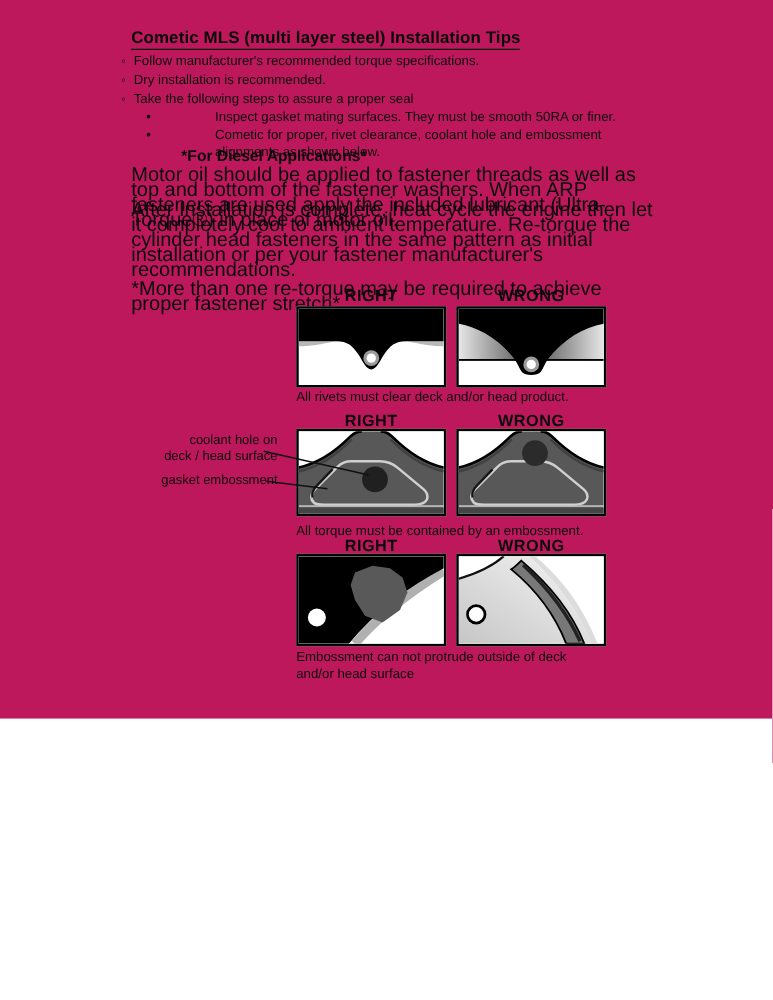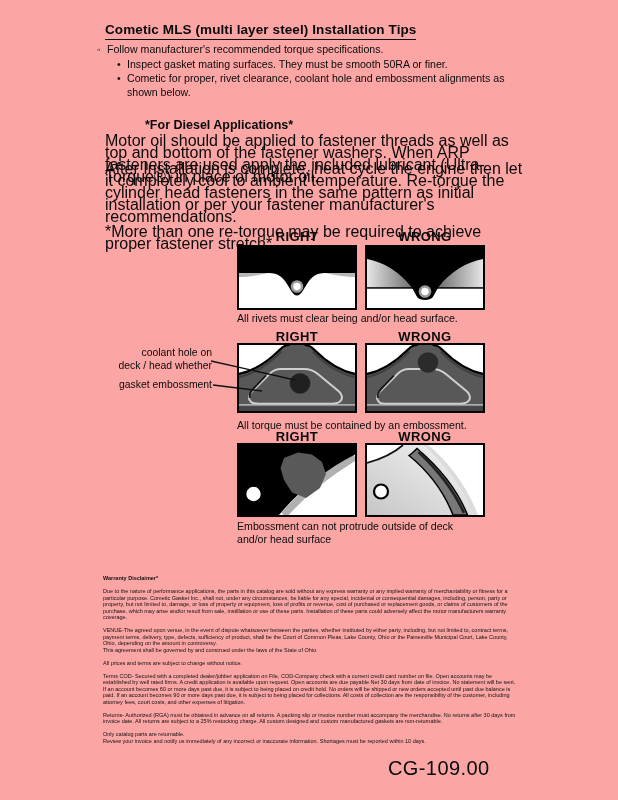--- a/index.html
+++ b/index.html
@@ -1,40 +1,40 @@
 <!DOCTYPE html>
 <html><head>
 <meta charset="utf-8">
 <style>
   html,body{margin:0;padding:0;background:#ffffff;}
-  .page{position:relative;width:618px;height:800px;background:#fca5a5;overflow:hidden;
+  .page{position:relative;width:618px;height:575px;background:#be185d;overflow:hidden;
         font-family:"Liberation Sans", sans-serif;color:#0a0a0a;}
 
   .title{position:absolute;left:105px;top:22px;font-size:13.5px;font-weight:bold;
          border-bottom:1.6px solid #0a0a0a;padding-bottom:2px;letter-spacing:.1px;}
 
   .bullets{position:absolute;left:97px;top:42px;width:430px;font-size:10.6px;line-height:14px;}
   .b-row{display:flex;}
   .b-row .mark{width:10px;flex:0 0 10px;text-align:left;}
   .b-row.lvl1 .mark::before{content:"◦";font-size:10px;}
-  .b-row.lvl2{margin-left:20px;}
+  .b-row.lvl2{margin-left:20px;gap:45px;}
   .b-row.lvl2 .mark::before{content:"•";}
 
   .diesel-head{position:absolute;left:105px;top:118px;font-size:12.5px;font-weight:bold;margin-left:40px;}
   .dp{position:absolute;left:105px;width:424px;font-size:16px;line-height:12px;}
   .dp1{top:135px;} .dp2{top:163px;} .dp3{top:206px;margin-top:20px;}
 
   .dg-label{position:absolute;width:120px;text-align:center;font-size:13px;font-weight:bold;
             letter-spacing:.4px;}
   .dg-box{position:absolute;width:120px;height:65px;border:2px solid #000;box-sizing:border-box;
           background:#fff;}
   .dg-box svg{display:block;}
   .caption{position:absolute;font-size:10.6px;line-height:13px;}
 
-  .ann{position:absolute;left:98px;width:114px;text-align:right;font-size:10.4px;line-height:13px;}
+  .ann{position:absolute;left:108px;width:114px;text-align:right;font-size:10.4px;line-height:13px;}
   .ann1{top:346px;} .ann2{top:378px;}
   .leaders{position:absolute;left:95px;top:340px;width:270px;height:70px;pointer-events:none;z-index:6;}
 
   .legal{position:absolute;left:103px;top:575px;width:415px;}
   .legal-inner{width:830px;transform:scale(0.5);transform-origin:top left;
                font-size:11px;line-height:13px;color:#111;}
   .legal-inner p{margin:0 0 13px 0;}
   .legal-inner p.nogap{margin:0;}
   .legal-inner .lg-head{font-weight:bold;margin:0 0 13px 0;}
 
@@ -44,20 +44,28 @@
 <body>
 
 <div class="page">
 
   <div class="title">Cometic MLS (multi layer steel) Installation Tips</div>
 
   <div class="bullets">
     <div class="b-row lvl1">
       <span class="mark"></span>
       <span>Follow manufacturer's recommended torque specifications.</span>
+    </div>
+    <div class="b-row lvl1">
+      <span class="mark"></span>
+      <span>Dry installation is recommended.</span>
+    </div>
+    <div class="b-row lvl1">
+      <span class="mark"></span>
+      <span>Take the following steps to assure a proper seal</span>
     </div>
     <div class="b-row lvl2">
       <span class="mark"></span>
       <span>Inspect gasket mating surfaces.  They must be smooth 50RA or finer.</span>
     </div>
     <div class="b-row lvl2">
       <span class="mark"></span>
       <span>Cometic for proper, rivet clearance, coolant hole and embossment alignments as shown below.</span>
     </div>
   </div>
@@ -96,21 +104,21 @@
       <rect x="0" y="0" width="116" height="61" fill="#ffffff"></rect>
       <path d="M0 12 C16 15 32 24 45 41 L0 41 Z" fill="url(#w1L)"></path>
       <path d="M116 12 C100 15 84 24 71 41 L116 41 Z" fill="url(#w1R)"></path>
       <path d="M0 0 H116 V12 C100 15 84 24 71 41 C69 43.7 67.5 48 65.5 50.5 C63 53.7 53 53.7 50.5 50.5 C48.5 48 47 43.7 45 41 C32 24 16 15 0 12 Z" fill="#000"></path>
       <rect x="0" y="40.2" width="116" height="1.5" fill="#000"></rect>
       <circle cx="58" cy="44.5" r="6.3" fill="#9b9b9b"></circle>
       <circle cx="58" cy="44.5" r="3.7" fill="#ffffff"></circle>
     </svg>
   </div>
 
-  <div class="caption" style="left:237px;top:312px;width:270px;">All rivets must clear being and/or head surface.</div>
+  <div class="caption" style="left:237px;top:312px;width:270px;">All rivets must clear deck and/or head product.</div>
 
   <div class="dg-label" style="left:237px;top:329px;">RIGHT</div>
   <div class="dg-label" style="left:365px;top:329px;">WRONG</div>
 
   <div class="dg-box" style="left:237px;top:343px;height:70px;">
     <svg width="116" height="66" viewBox="0 0 116 66">
       <rect x="0" y="0" width="116" height="66" fill="#ffffff"></rect>
       <path d="M0 66 L0 29 C14 26 29 16.5 41 4.5 C44 1.5 47 0 50.5 0 L65.5 0 C69 0 72 1.5 75 4.5 C87 16.5 102 26 116 29 L116 66 Z" fill="#585858"></path>
       <path d="M0 32 C15 29 30 19 42.5 6.5" fill="none" stroke="#404040" stroke-width="2"></path>
       <path d="M116 32 C101 29 86 19 73.5 6.5" fill="none" stroke="#404040" stroke-width="2"></path>
@@ -135,21 +143,21 @@
       <path d="M12 57 C9.5 54.5 9.5 51 12 47.5 L31 28.5 C34 25.5 37.5 24 42 24 L65 24 C70.5 24 75.5 26 79.5 29.5 L100 46.5 C103.5 49.5 104 54 101 56.5 C99 58.3 95 58.8 90 58.8 L22 58.8 C17.5 58.8 14 59 12 57 Z" fill="none" stroke="#cfcfcf" stroke-width="2"></path>
       <path d="M11 53 C10 49.5 11.5 46.5 14.5 43.5 L27 30.5" fill="none" stroke="#161616" stroke-width="1.8"></path>
       <rect x="0" y="59.2" width="116" height="1.3" fill="#c2c2c2"></rect>
       <rect x="0" y="61.5" width="116" height="4.5" fill="#454545"></rect>
       <circle cx="61" cy="17.5" r="10.3" fill="#2b2b2b"></circle>
     </svg>
   </div>
 
   <div class="ann ann1">
     <div>coolant hole on</div>
-    <div>deck / head whether</div>
+    <div>deck / head surface</div>
   </div>
   <div class="ann ann2">gasket embossment</div>
 
   <svg class="leaders">
     <line x1="116" y1="21" x2="200" y2="40" stroke="#111" stroke-width="1.3"></line>
     <line x1="118" y1="45" x2="167" y2="51" stroke="#111" stroke-width="1.3"></line>
   </svg>
 
   <div class="caption" style="left:237px;top:419px;width:270px;">All torque must be contained by an embossment.</div>
 

